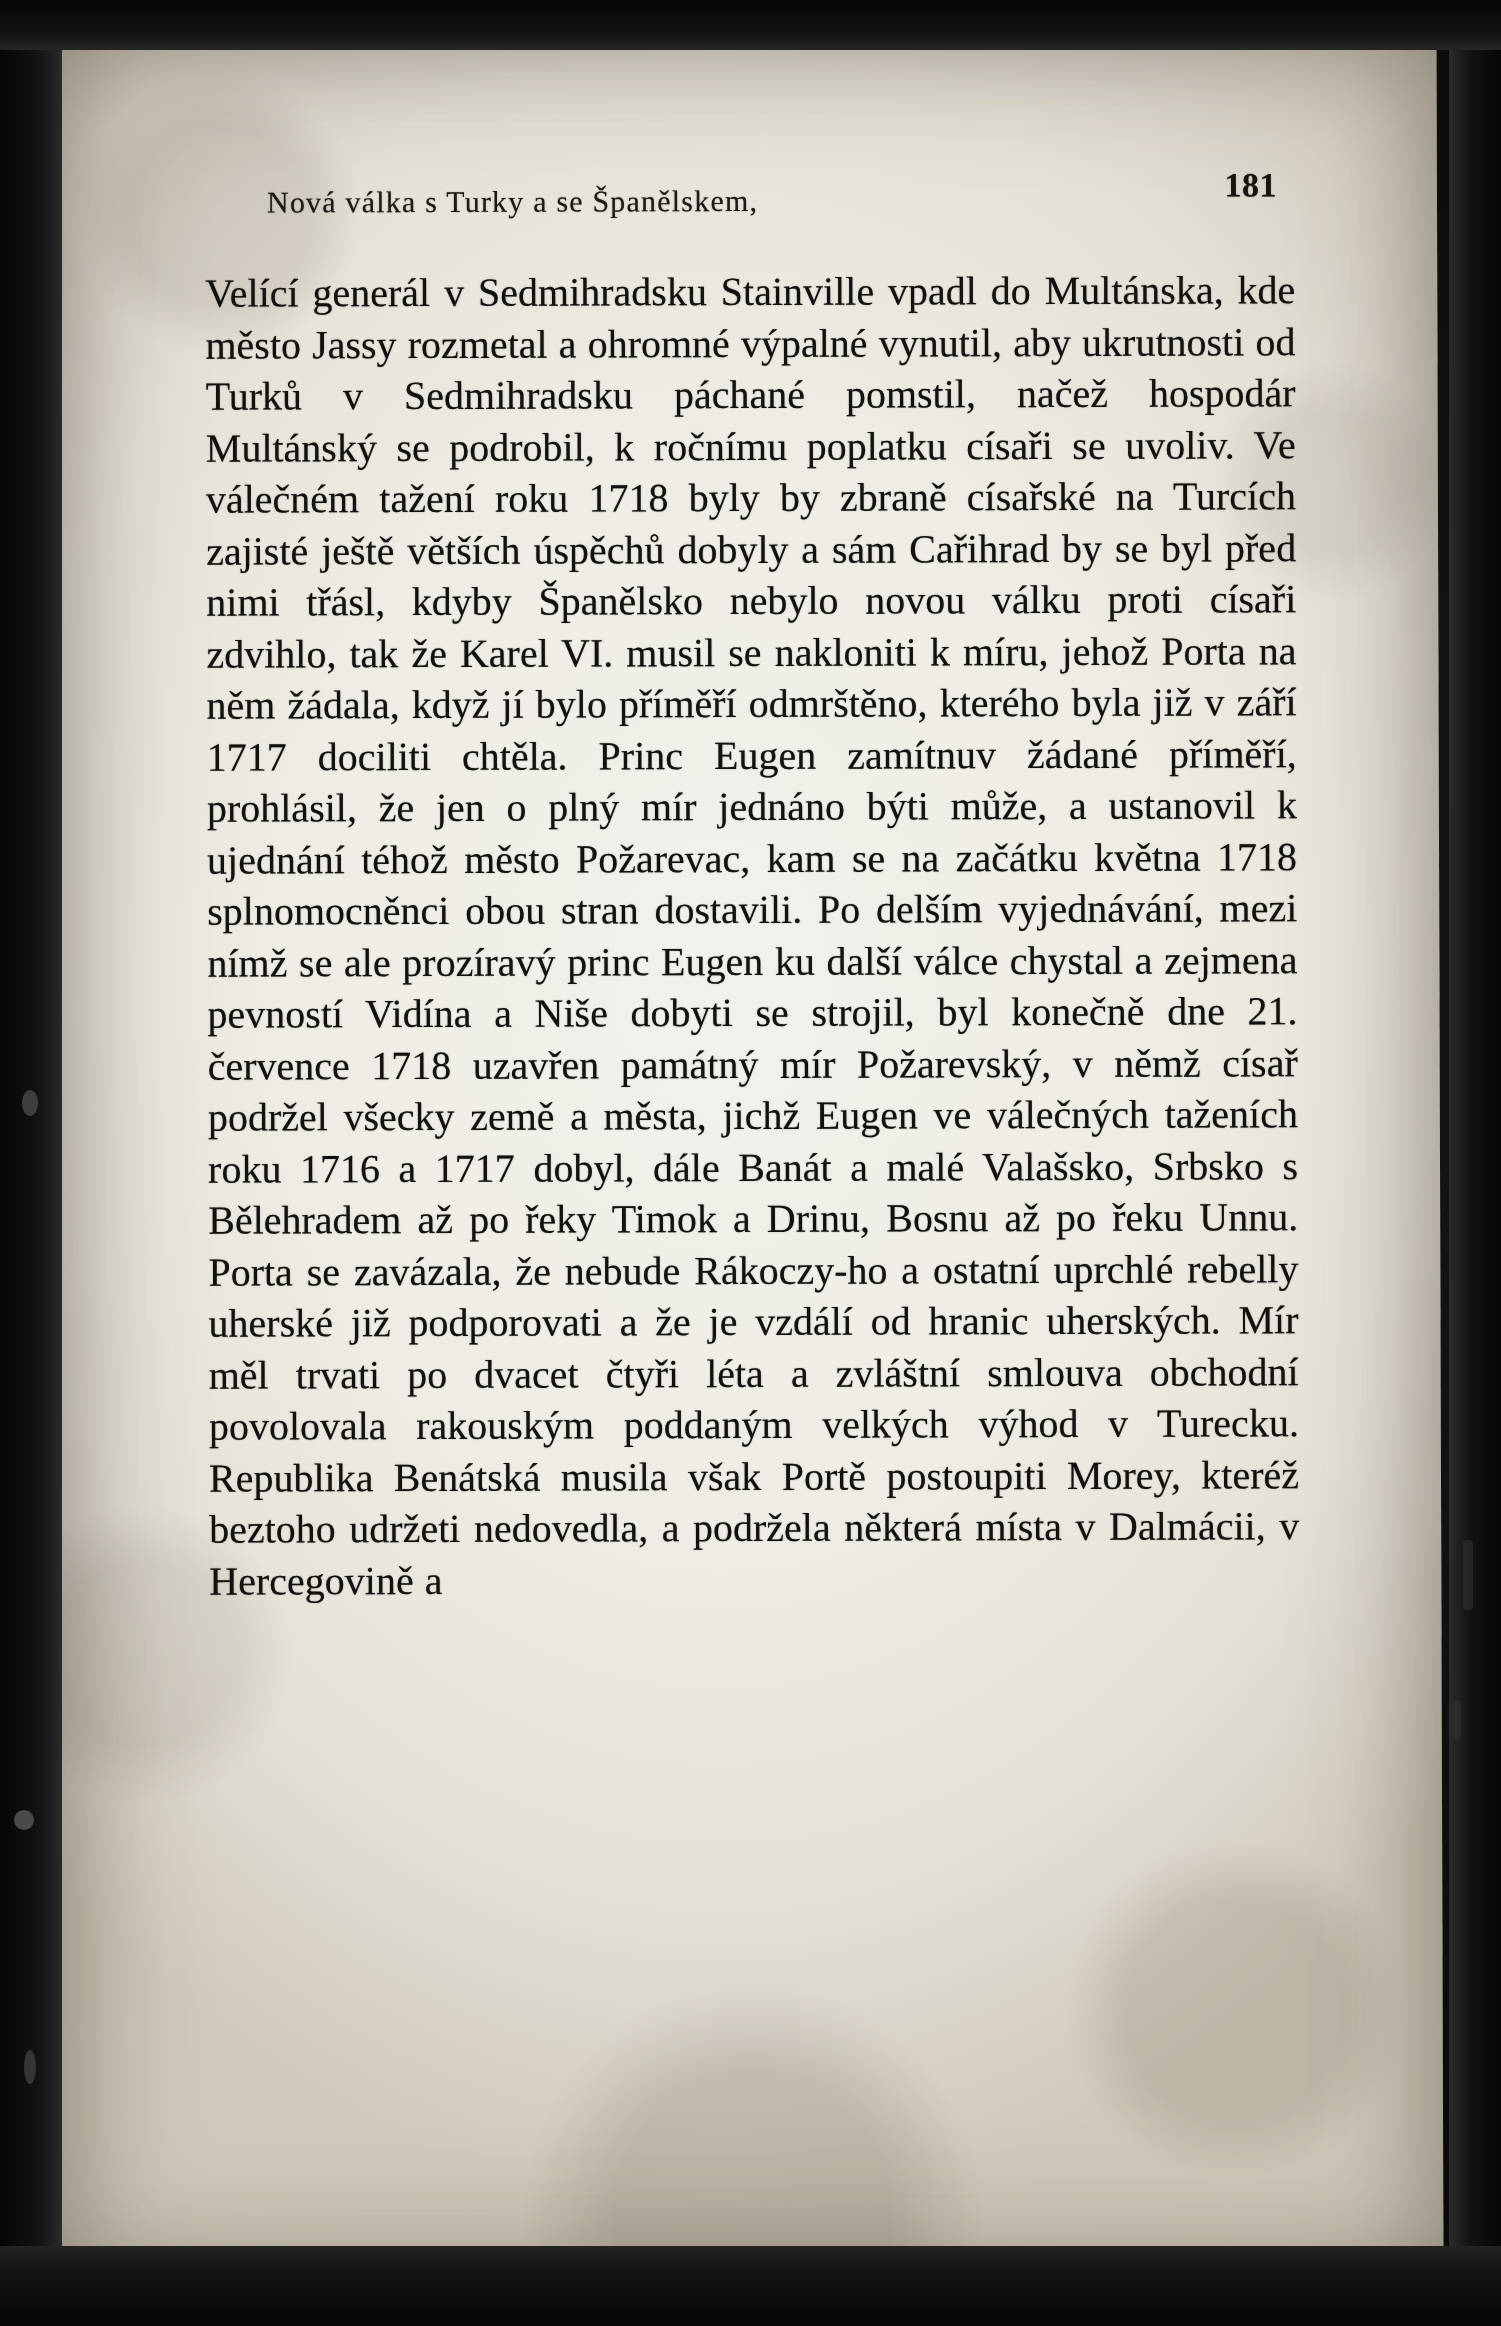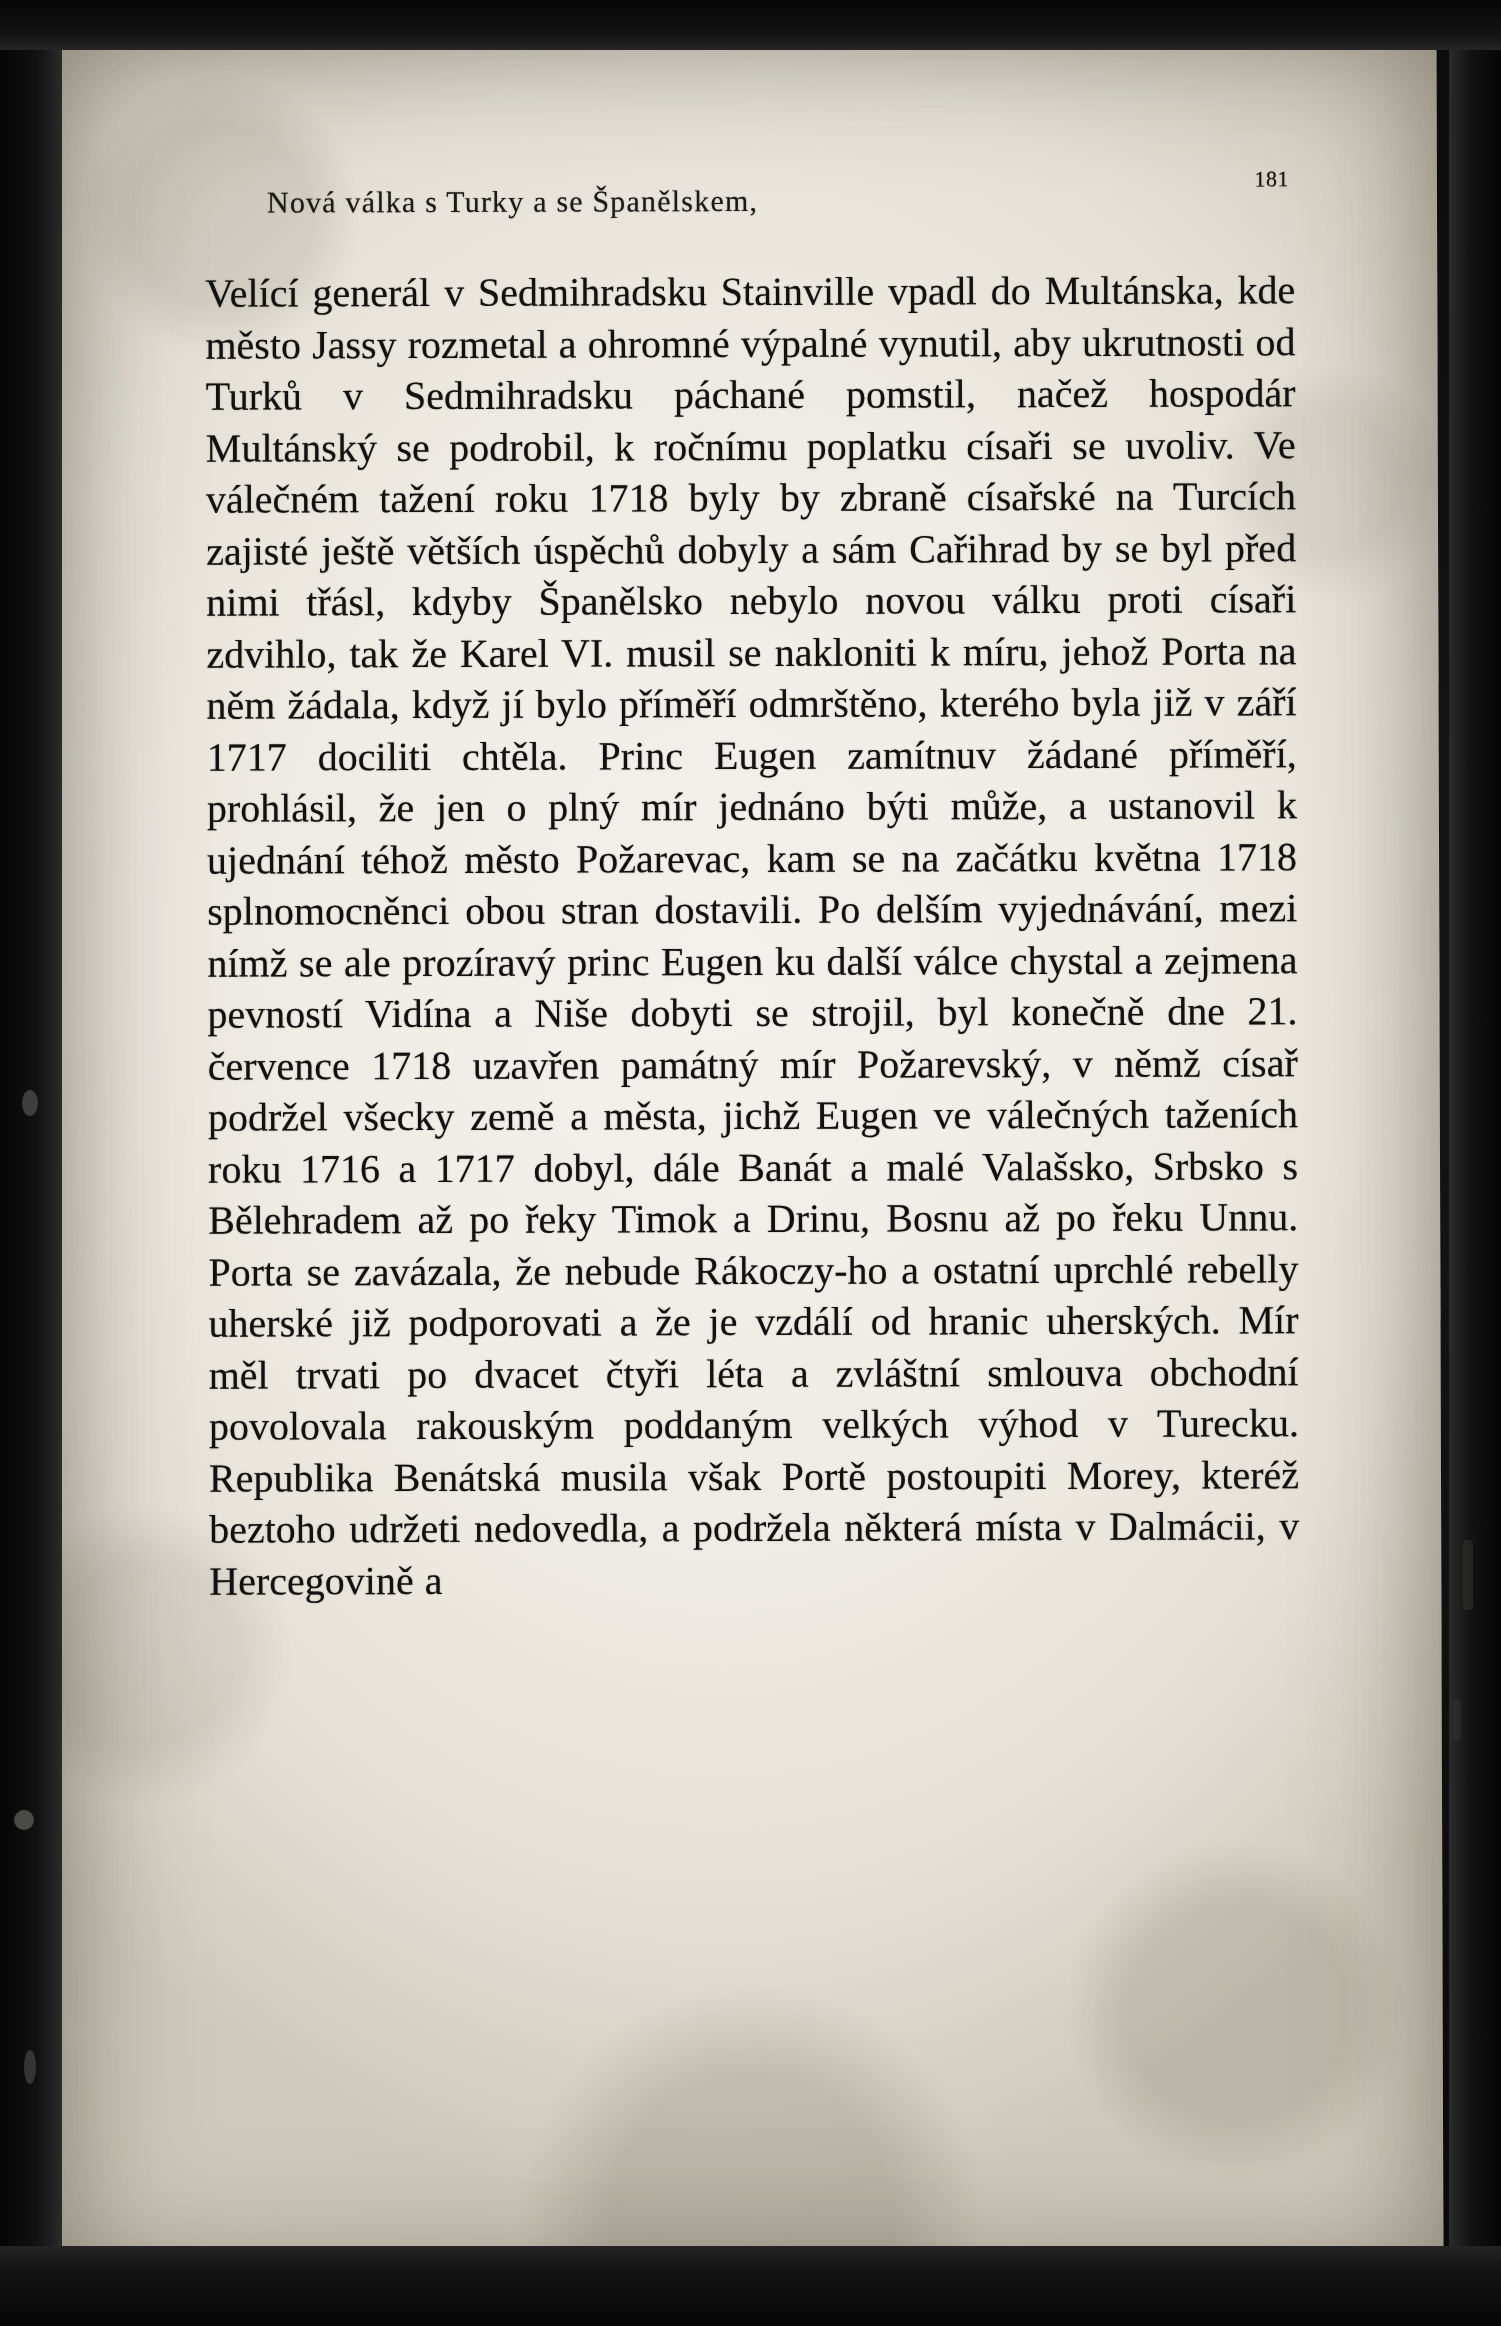--- a/index.html
+++ b/index.html
@@ -85,25 +85,26 @@
     padding-left: 62px;
   }
   .running-title {
     font-size: 30px;
     letter-spacing: 1.2px;
     color: #1b1a17;
     font-variant: normal;
     white-space: nowrap;
   }
   .folio {
-    font-size: 22px;
+    font-size: 34px;
     color: #15140f;
     margin-top: -16px;
-    margin-right: 6px;
+    margin-right: 18px;
     letter-spacing: .5px;
+    font-weight: bold;
   }
 
   .body-text {
     font-size: 40px;
     line-height: 51.5px;
     color: #121110;
     text-align: justify;
     text-justify: inter-word;
     word-spacing: 1px;
     hyphens: manual;

